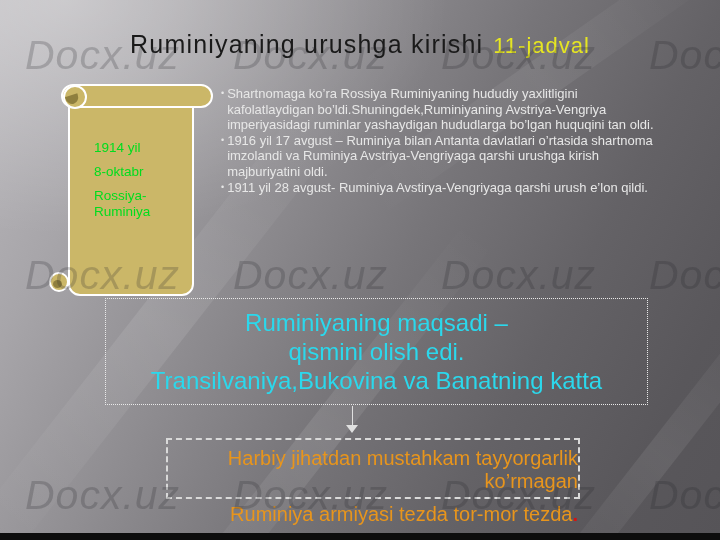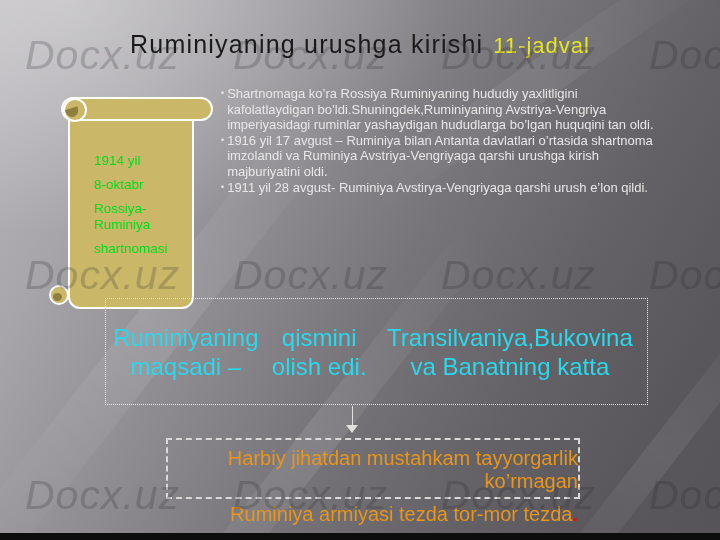--- a/index.html
+++ b/index.html
@@ -16,38 +16,38 @@
   .streak.s3{left:330px;top:60px;width:420px;height:40px;transform:rotate(-35deg);opacity:.7;}
   .streak.s4{left:430px;top:440px;width:460px;height:30px;transform:rotate(-52deg);opacity:.8;}
   .bottom-strip{position:absolute;left:0;right:0;bottom:0;height:7px;background:#0d0d0d;}
 
   
   .title-row{position:absolute;left:0;top:30px;width:100%;text-align:center;white-space:nowrap;}
   .title-main{font-size:25px;color:#1a1a1a;letter-spacing:1.2px;}
   .title-badge{font-size:22px;color:#e6e622;letter-spacing:1px;margin-left:10px;}
 
   
-  .scroll{position:absolute;left:49px;top:95px;width:170px;height:218px;}
+  .scroll{position:absolute;left:49px;top:82px;width:170px;height:218px;}
   .scroll-body{position:absolute;left:19px;top:14px;width:122px;height:196px;background:#cbb768;border:2px solid #fff;border-radius:12px;}
   .scroll-bar{position:absolute;left:12px;top:2px;width:148px;height:20px;background:#cbb768;border:2px solid #fff;border-radius:12px;}
   .scroll-curl-top{position:absolute;left:14px;top:3px;width:20px;height:20px;background:#cbb768;border:2px solid #fff;border-radius:50%;}
   .scroll-curl-top::after{content:"";position:absolute;left:1px;top:8px;width:13px;height:9px;background:#8f7f3e;border-radius:0 0 60% 60%/0 0 100% 100%;transform:rotate(-18deg);}
   .scroll-curl-bottom{position:absolute;left:0px;top:190px;width:16px;height:16px;background:#cbb768;border:2px solid #fff;border-radius:50%;}
   .scroll-curl-bottom::after{content:"";position:absolute;left:2px;top:6px;width:9px;height:8px;background:#8f7f3e;border-radius:50%;}
   .scroll-text{position:absolute;left:45px;top:58px;width:106px;color:#00dd1e;font-size:13.5px;line-height:16px;}
   .scroll-text p{margin:0 0 8px 0;}
 
   
   .bullets{position:absolute;left:221px;top:86px;width:440px;color:#e7e7e7;font-size:13px;line-height:15.6px;}
   .bullet{display:flex;margin:0;}
   .bullet .mk{flex:none;font-size:9px;line-height:15px;margin-right:3px;}
 
   
   .goal-box{position:absolute;left:105px;top:298px;width:541px;height:105px;border:1px dotted #eaeaea;
-    display:flex;flex-direction:row;justify-content:center;align-items:center;text-align:center;
+    display:flex;flex-direction:column;justify-content:center;align-items:center;text-align:center;
     color:#2bd8ec;font-size:24px;line-height:29px;}
   .goal-box span{display:block;}
 
   
   .arrow-line{position:absolute;left:352px;top:406px;width:1px;height:20px;background:#e0e0e0;}
   .arrow-head{position:absolute;left:346px;top:425px;width:0;height:0;
     border-left:6px solid transparent;border-right:6px solid transparent;border-top:8px solid #e0e0e0;}
 
   
   .result-box{position:absolute;left:166px;top:438px;width:410px;height:57px;border:2px dashed #d9d9d9;
@@ -78,21 +78,20 @@
 
   <div class="scroll">
     <div class="scroll-body"></div>
     <div class="scroll-bar"></div>
     <div class="scroll-curl-top"></div>
     <div class="scroll-curl-bottom"></div>
     <div class="scroll-text">
       <p>1914 yil</p>
       <p>8-oktabr</p>
       <p>Rossiya-Ruminiya</p>
-      <p>shartnomasi</p>
     </div>
   </div>
 
   <div class="bullets">
     <div class="bullet">
       <span class="mk">•</span>
       <span class="tx">Shartnomaga ko’ra Rossiya Ruminiyaning hududiy yaxlitligini kafolatlaydigan bo’ldi.Shuningdek,Ruminiyaning Avstriya-Vengriya imperiyasidagi ruminlar yashaydigan hududlarga bo’lgan huquqini tan oldi.</span>
     </div>
     <div class="bullet">
       <span class="mk">•</span>

